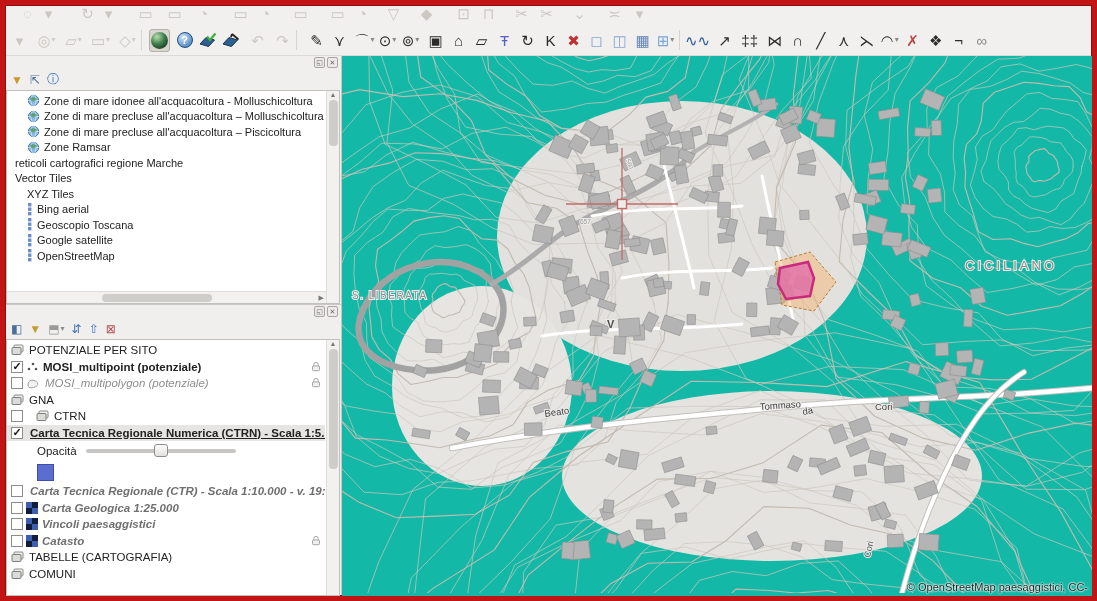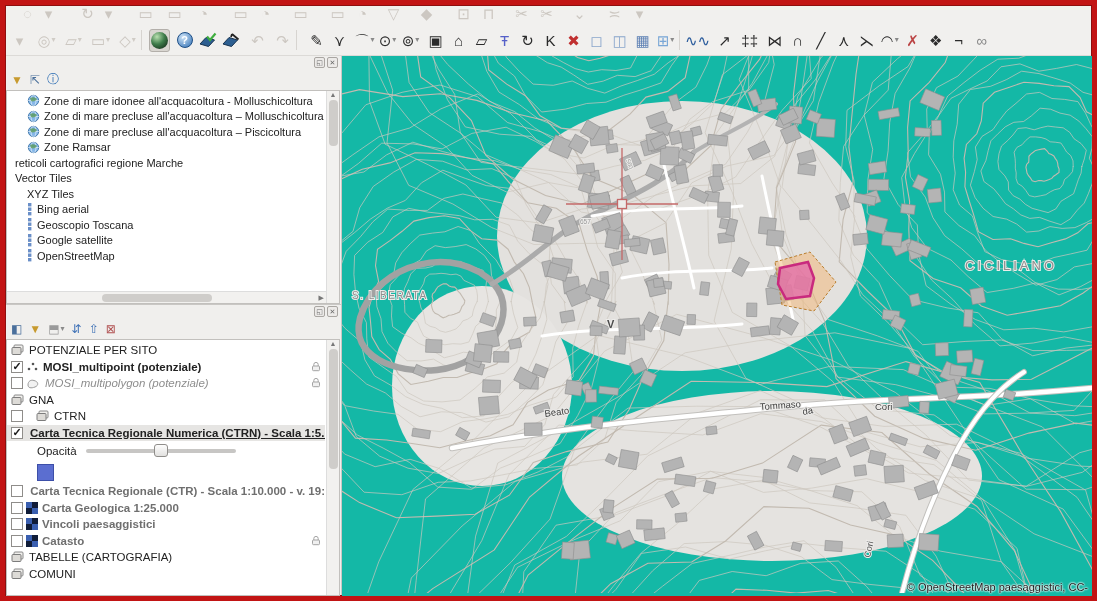--- a/index.html
+++ b/index.html
@@ -45,21 +45,21 @@
   .hscroll{position:absolute;left:0;right:13px;bottom:0;height:12px;background:#f2f1ef;border-top:1px solid #ddd;
     display:flex;align-items:center;font-size:7px;color:#777;}
   .hthumb{width:110px;height:8px;background:#cfcdca;border-radius:4px;margin-left:95px;}
   .trow{height:15.5px;display:flex;align-items:center;font-size:11px;white-space:nowrap;overflow:hidden;}
   .lrow{height:16.5px;display:flex;align-items:center;font-size:11.5px;white-space:nowrap;overflow:hidden;padding-left:4px;}
   .lrow.selected{background:#e6e5e3;}
   .lbl{margin-left:4px;}
   .lbl.bold{font-weight:bold;}
   .lbl.italic{font-style:italic;}
   .lbl.gray{color:#8e8e8e;}
-  .lbl.ital2{color:#6f6f6f;font-weight:bold;}
+  .lbl.ital2{font-style:italic;color:#6f6f6f;font-weight:bold;}
   .lbl.underline{text-decoration:underline;}
   .cbox{width:12px;height:12px;border:1px solid #8f8d8a;background:#fff;flex:none;margin-right:3px;
     font-size:11px;font-weight:bold;color:#1c1c1c;display:flex;align-items:center;justify-content:center;line-height:1;}
   .lock{margin-left:auto;margin-right:3px;flex:none;}
   .oprow{height:20px;display:flex;align-items:center;padding-left:30px;font-size:11.5px;gap:9px;}
   .sl-track{width:150px;height:4px;background:#c7c6c4;border-radius:2px;position:relative;}
   .sl-handle{position:absolute;top:-5px;left:50%;margin-left:-7px;width:14px;height:13px;border-radius:3px;
     border:1px solid #8f8d8a;background:linear-gradient(#fdfdfd,#e2e1df);}
   .swrow{height:22px;display:flex;align-items:center;padding-left:30px;}
   .swatch{width:17px;height:17px;background:#5b6ed0;border:1px solid #3d4fa8;}

